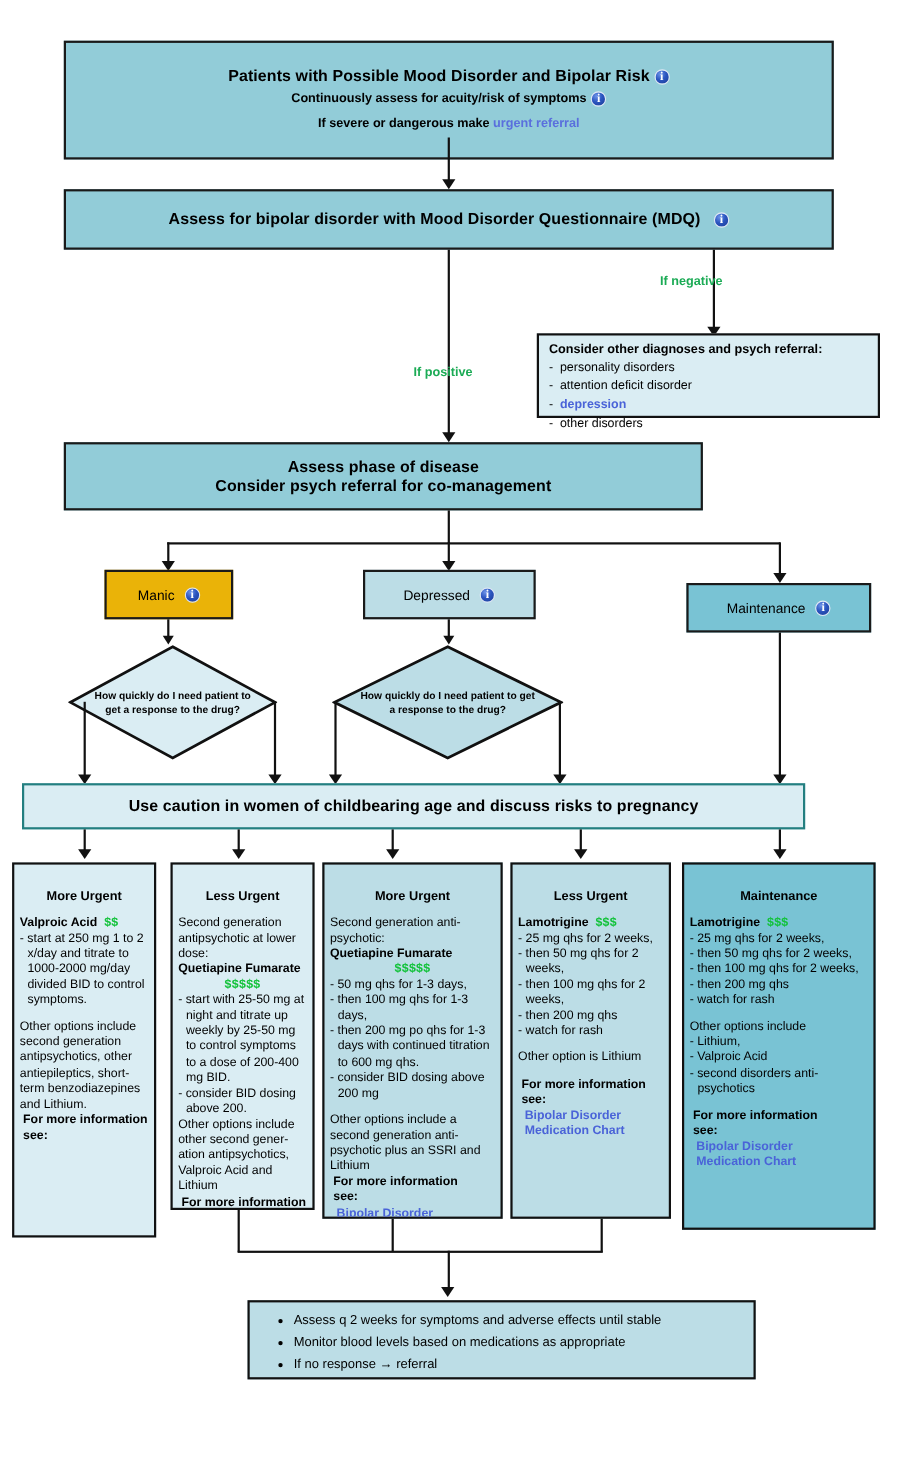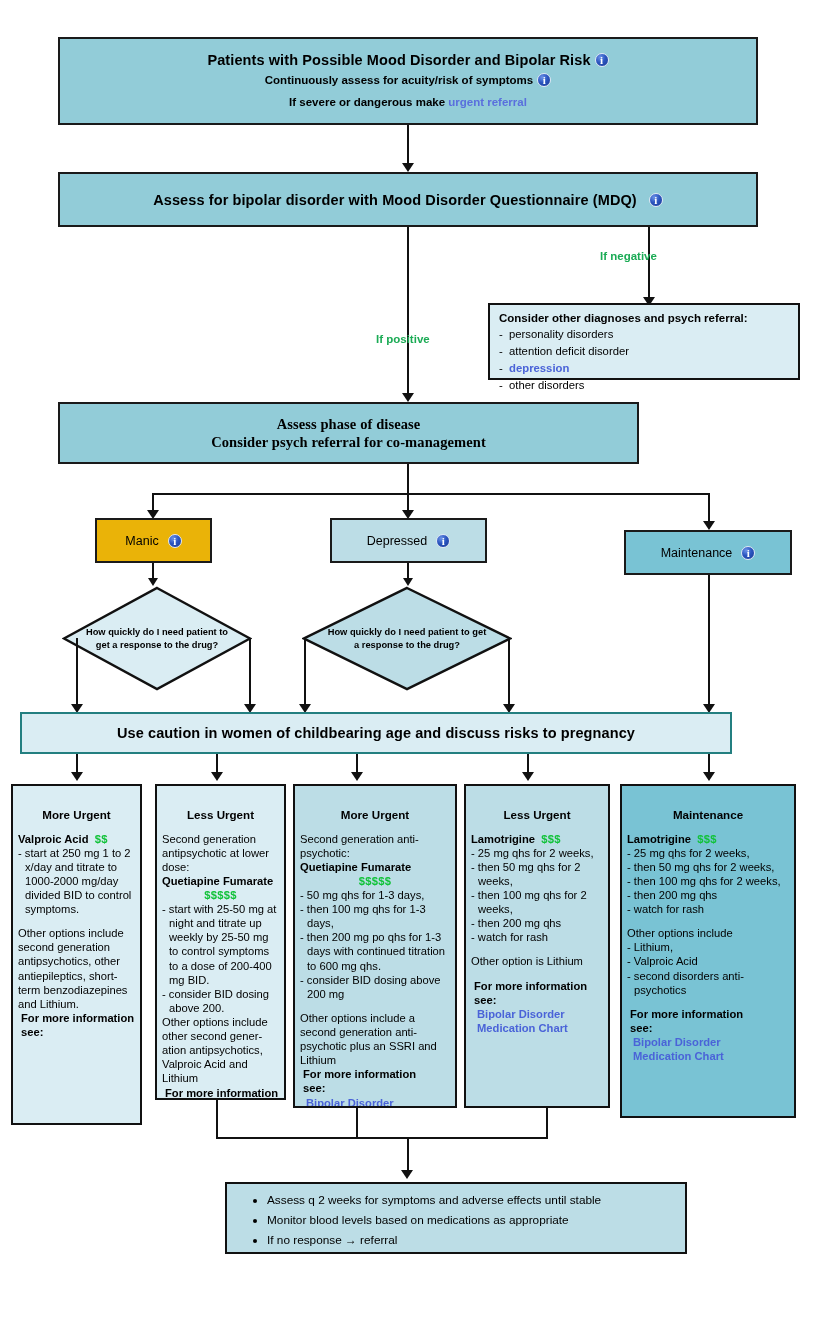--- a/index.html
+++ b/index.html
@@ -129,21 +129,21 @@
   .bullets li { margin-bottom:4px; line-height:1.35; }
 
   .diag-list { font-size:11.3px; line-height:1.5; }
   .diag-title { font-weight:bold; font-size:11.5px; margin-bottom:2px; }
 </style>
 </head>
 <body>
 
 <div class="canvas">
 
-  <div class="node" style="left:58px; top:37px; width:700px; height:88px; background:#92ccd8;">
+  <div class="node" style="left:58px; top:37px; width:700px; height:108px; background:#92ccd8;">
     <div style="display:flex;align-items:center;justify-content:center;">
       <span class="hdr-line">Patients with Possible Mood Disorder and Bipolar Risk</span>
       <span class="info-icon"></span>
     </div>
     <div style="display:flex;align-items:center;justify-content:center;margin-top:5px;">
       <span class="hdr-sub">Continuously assess for acuity/risk of symptoms</span>
       <span class="info-icon"></span>
     </div>
     <div style="margin-top:5px;">
       <span class="hdr-sub2">If severe or dangerous make </span><span class="hdr-sub2 link">urgent referral</span>
@@ -169,21 +169,21 @@
   <div style="position:absolute; left:488px; top:303px; width:312px; height:77px; background:#daedf3; border:2px solid #111; padding:7px 9px;">
     <div class="diag-title">Consider other diagnoses and psych referral:</div>
     <div class="diag-list">
       <div>-&nbsp; <span>personality disorders</span></div>
       <div>-&nbsp; <span>attention deficit disorder</span></div>
       <div>-&nbsp; <span class="linkblue">depression</span></div>
       <div>-&nbsp; <span>other disorders</span></div>
     </div>
   </div>
 
-  <div class="node" style="left:58px; top:402px; width:581px; height:62px; background:#92ccd8;font-family:Liberation Serif, serif;">
+  <div class="node" style="left:58px; top:402px; width:581px; height:62px; background:#92ccd8;">
     <div class="hdr-line">Assess phase of disease</div>
     <div class="hdr-line" style="margin-top:1px;">Consider  psych referral for co-management</div>
   </div>
 
   <div class="vline" style="left:407px; top:464px; height:30px;"></div>
   <div class="hline" style="left:152px; top:493px; width:557px;"></div>
   <div class="vline" style="left:152px; top:493px; height:20px;"></div>
   <div class="arrow" style="left:147px; top:510px;"></div>
   <div class="vline" style="left:407px; top:493px; height:20px;"></div>
   <div class="arrow" style="left:402px; top:510px;"></div>

